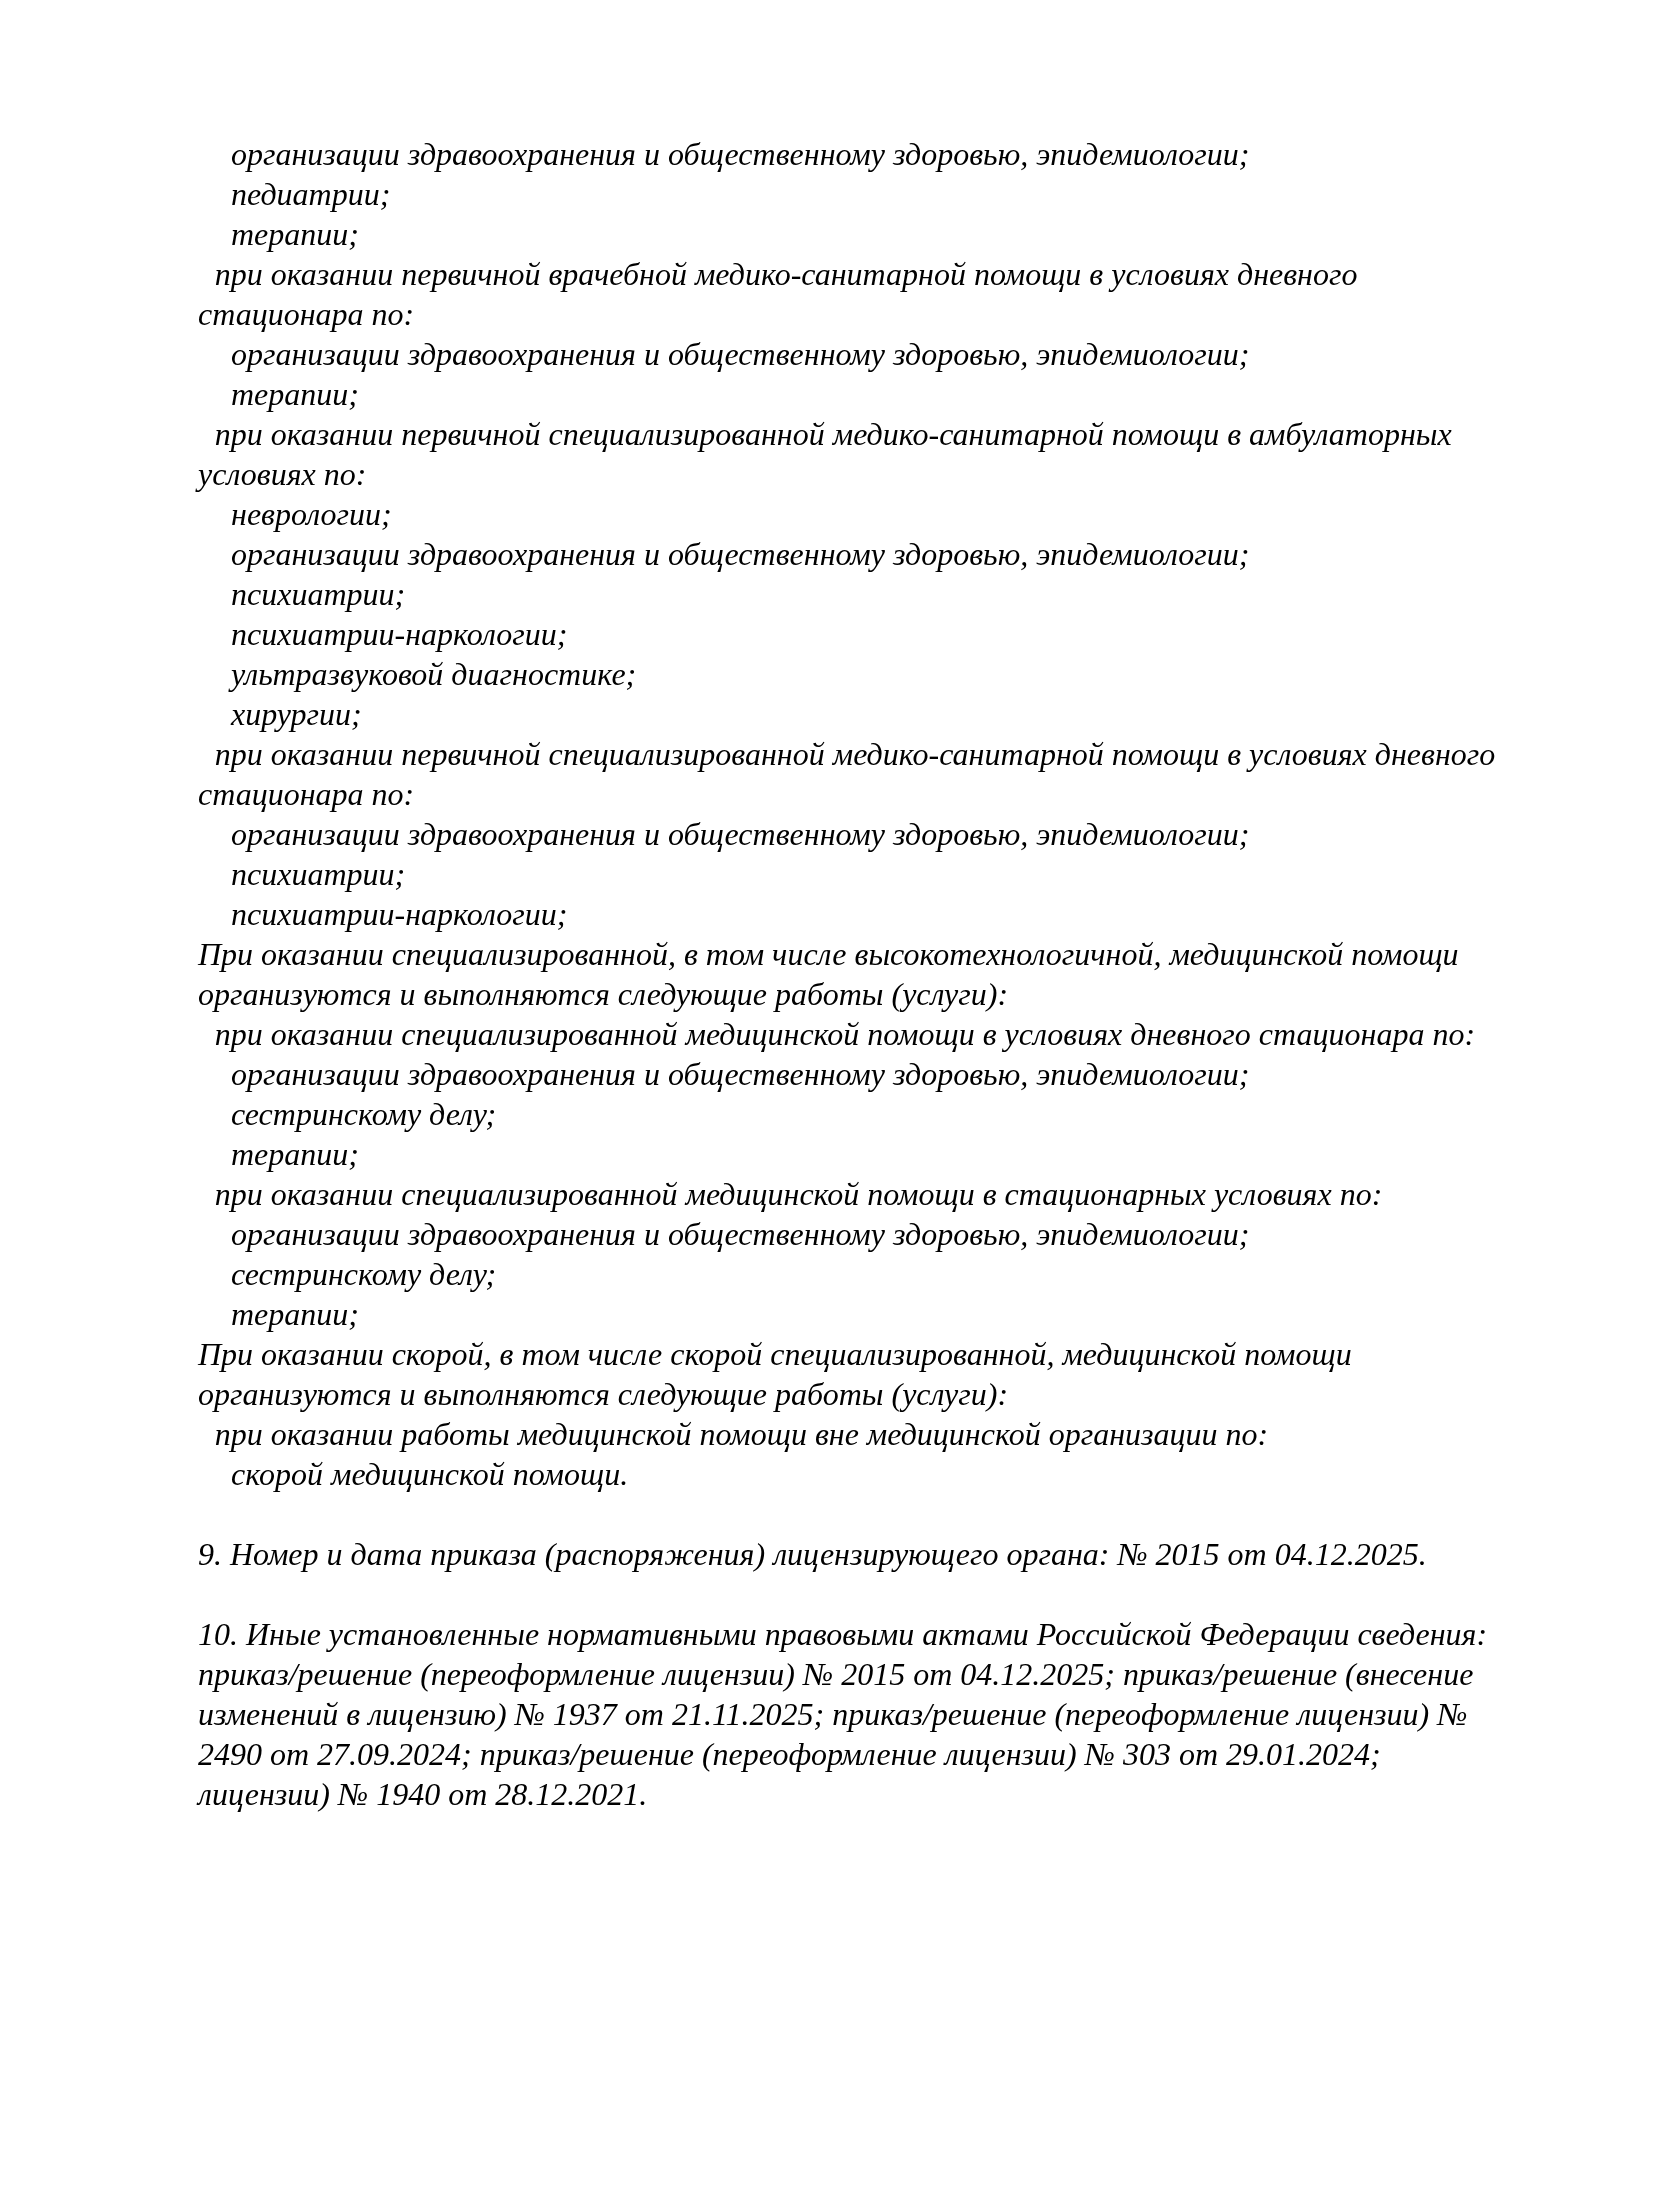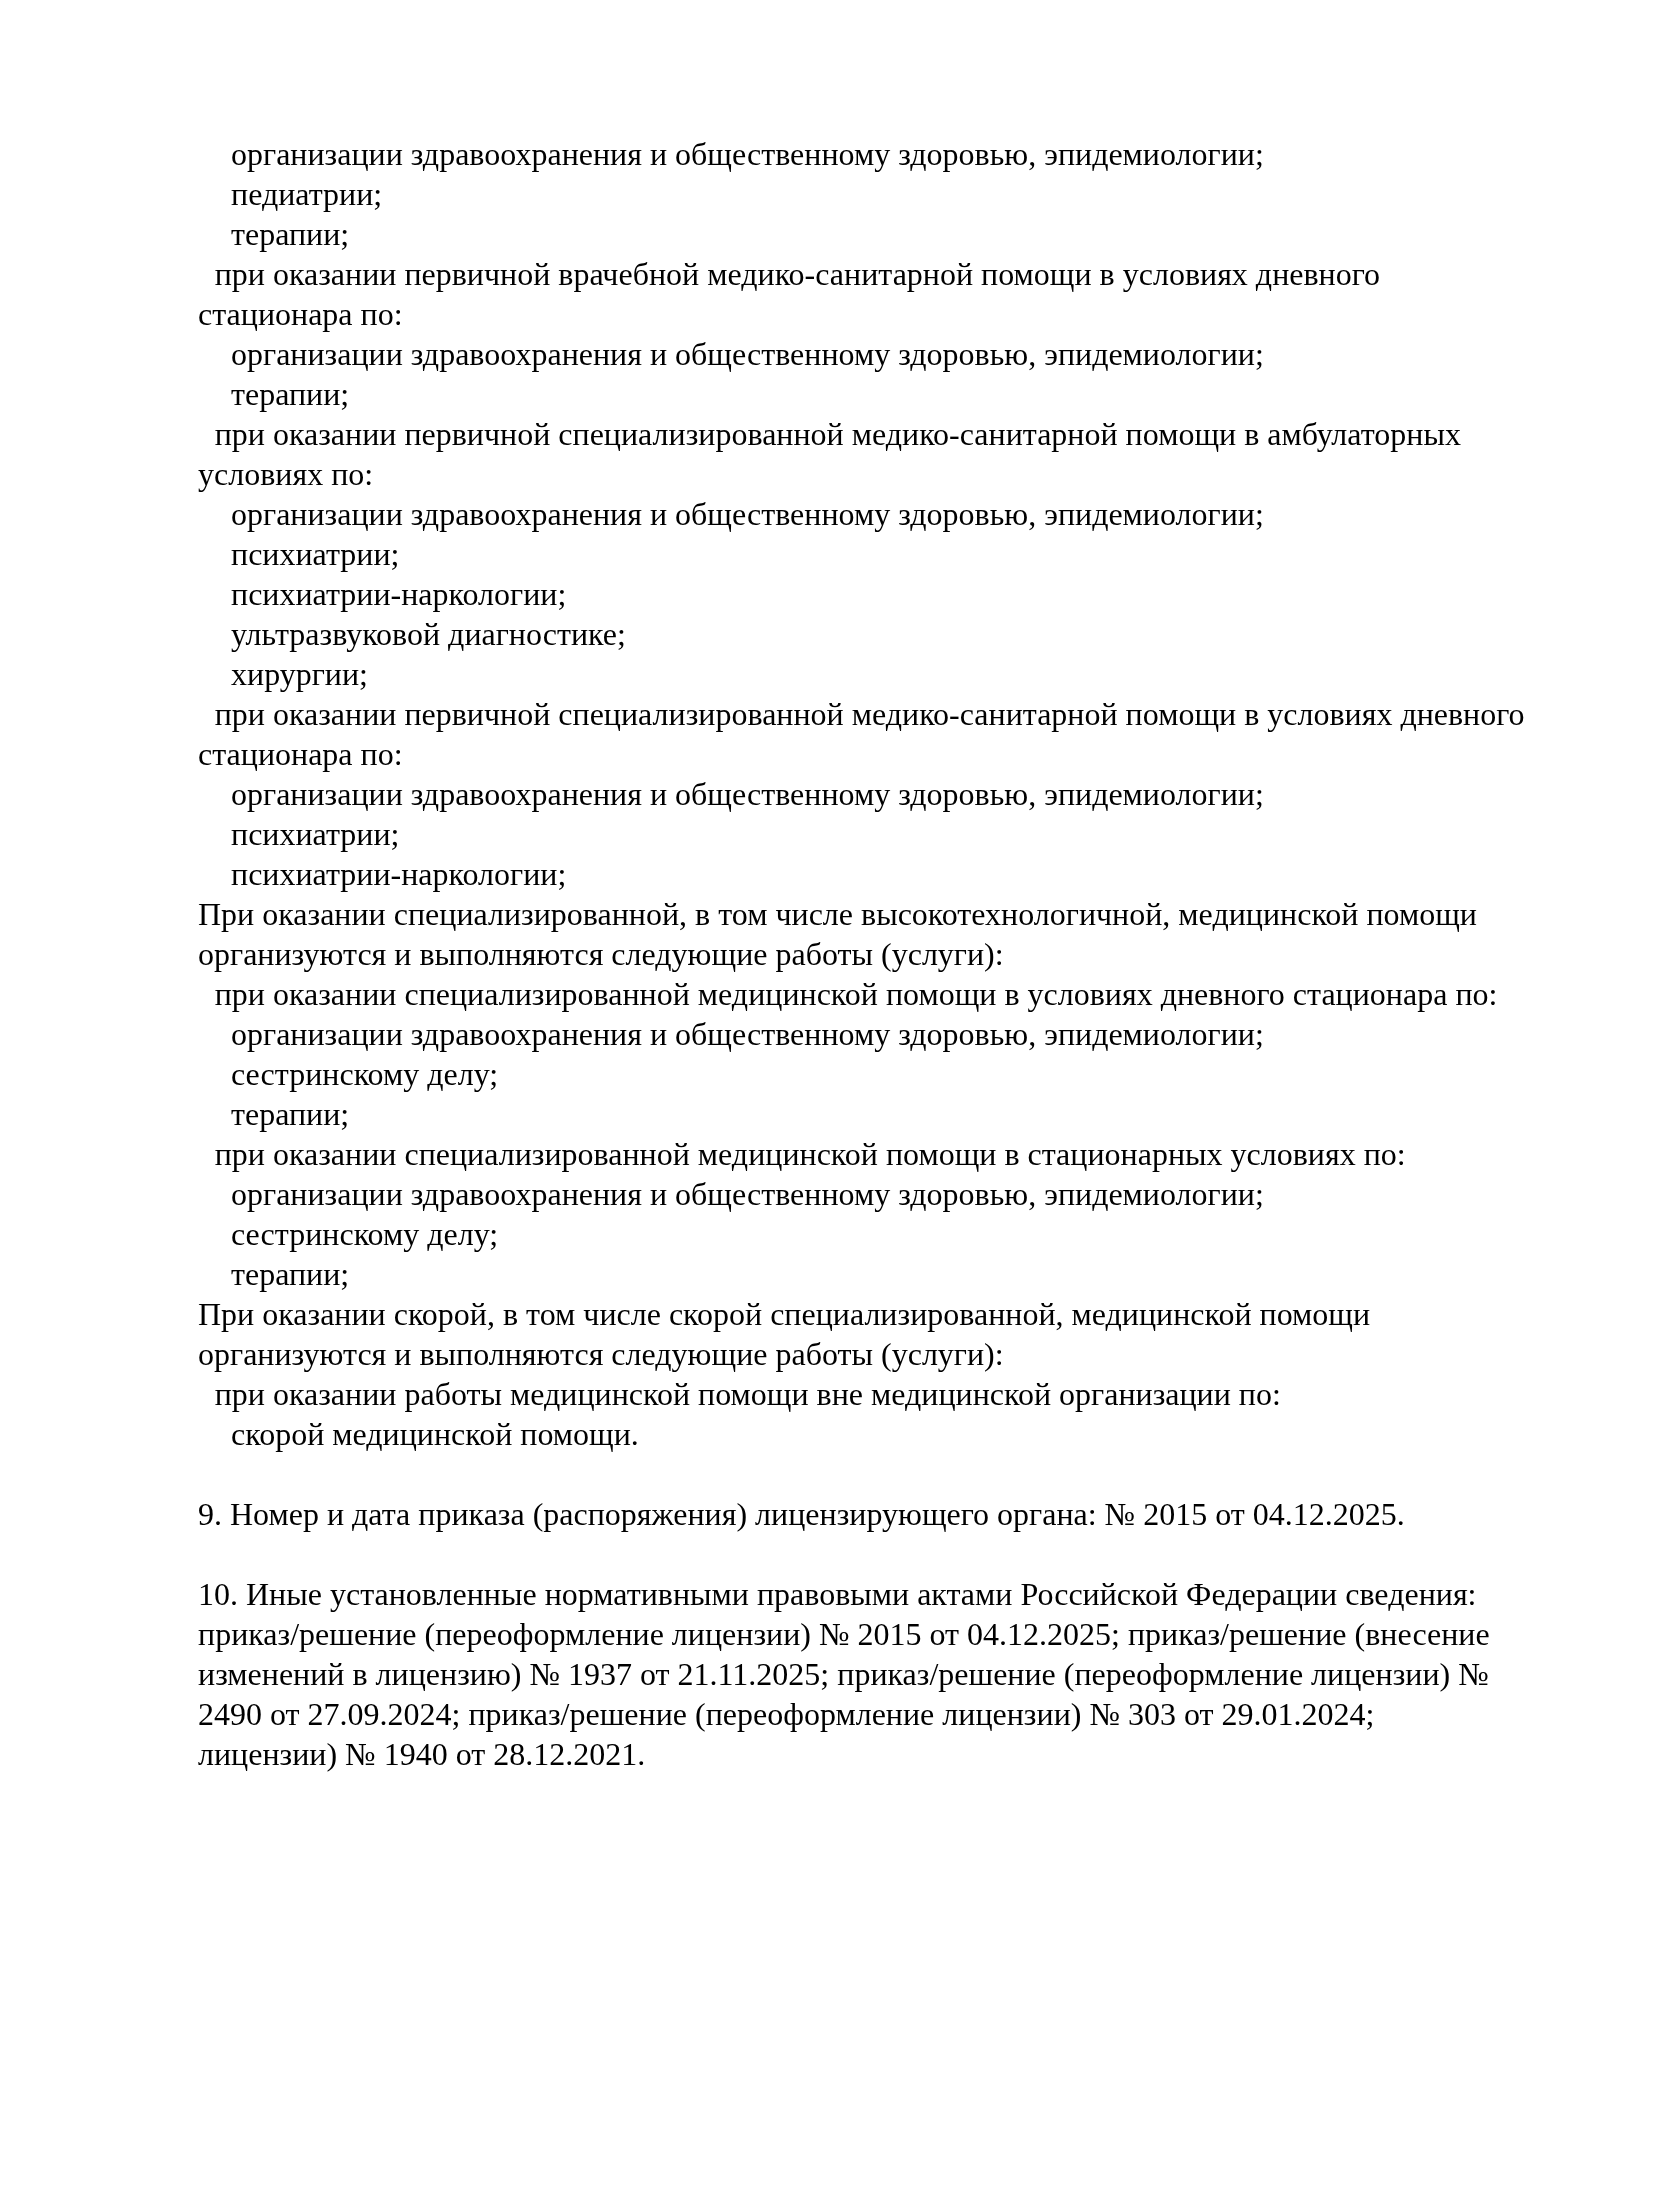--- a/index.html
+++ b/index.html
@@ -11,20 +11,21 @@
     width: 1657px;
     height: 2205px;
     position: relative;
     overflow: hidden;
   }
   .page {
     position: absolute;
     left: 198px;
     top: 134px;
     width: 1423px;
+    font-style: italic;
   }
   .line {
     font-family: "Liberation Serif", "DejaVu Serif", serif;
     font-size: 32px;
     line-height: 40px;
     min-height: 40px;
     color: #000000;
     white-space: pre;
     font-kerning: normal;
   }
@@ -37,20 +38,21 @@
 <div class="page">
   <div class="line ind2">организации здравоохранения и общественному здоровью, эпидемиологии;</div>
   <div class="line ind2">педиатрии;</div>
   <div class="line ind2">терапии;</div>
   <div class="line ind1">при оказании первичной врачебной медико-санитарной помощи в условиях дневного</div>
   <div class="line">стационара по:</div>
   <div class="line ind2">организации здравоохранения и общественному здоровью, эпидемиологии;</div>
   <div class="line ind2">терапии;</div>
   <div class="line ind1">при оказании первичной специализированной медико-санитарной помощи в амбулаторных</div>
   <div class="line">условиях по:</div>
+  <div class="line ind2">неврологии;</div>
   <div class="line ind2">организации здравоохранения и общественному здоровью, эпидемиологии;</div>
   <div class="line ind2">психиатрии;</div>
   <div class="line ind2">психиатрии-наркологии;</div>
   <div class="line ind2">ультразвуковой диагностике;</div>
   <div class="line ind2">хирургии;</div>
   <div class="line ind1">при оказании первичной специализированной медико-санитарной помощи в условиях дневного</div>
   <div class="line">стационара по:</div>
   <div class="line ind2">организации здравоохранения и общественному здоровью, эпидемиологии;</div>
   <div class="line ind2">психиатрии;</div>
   <div class="line ind2">психиатрии-наркологии;</div>

